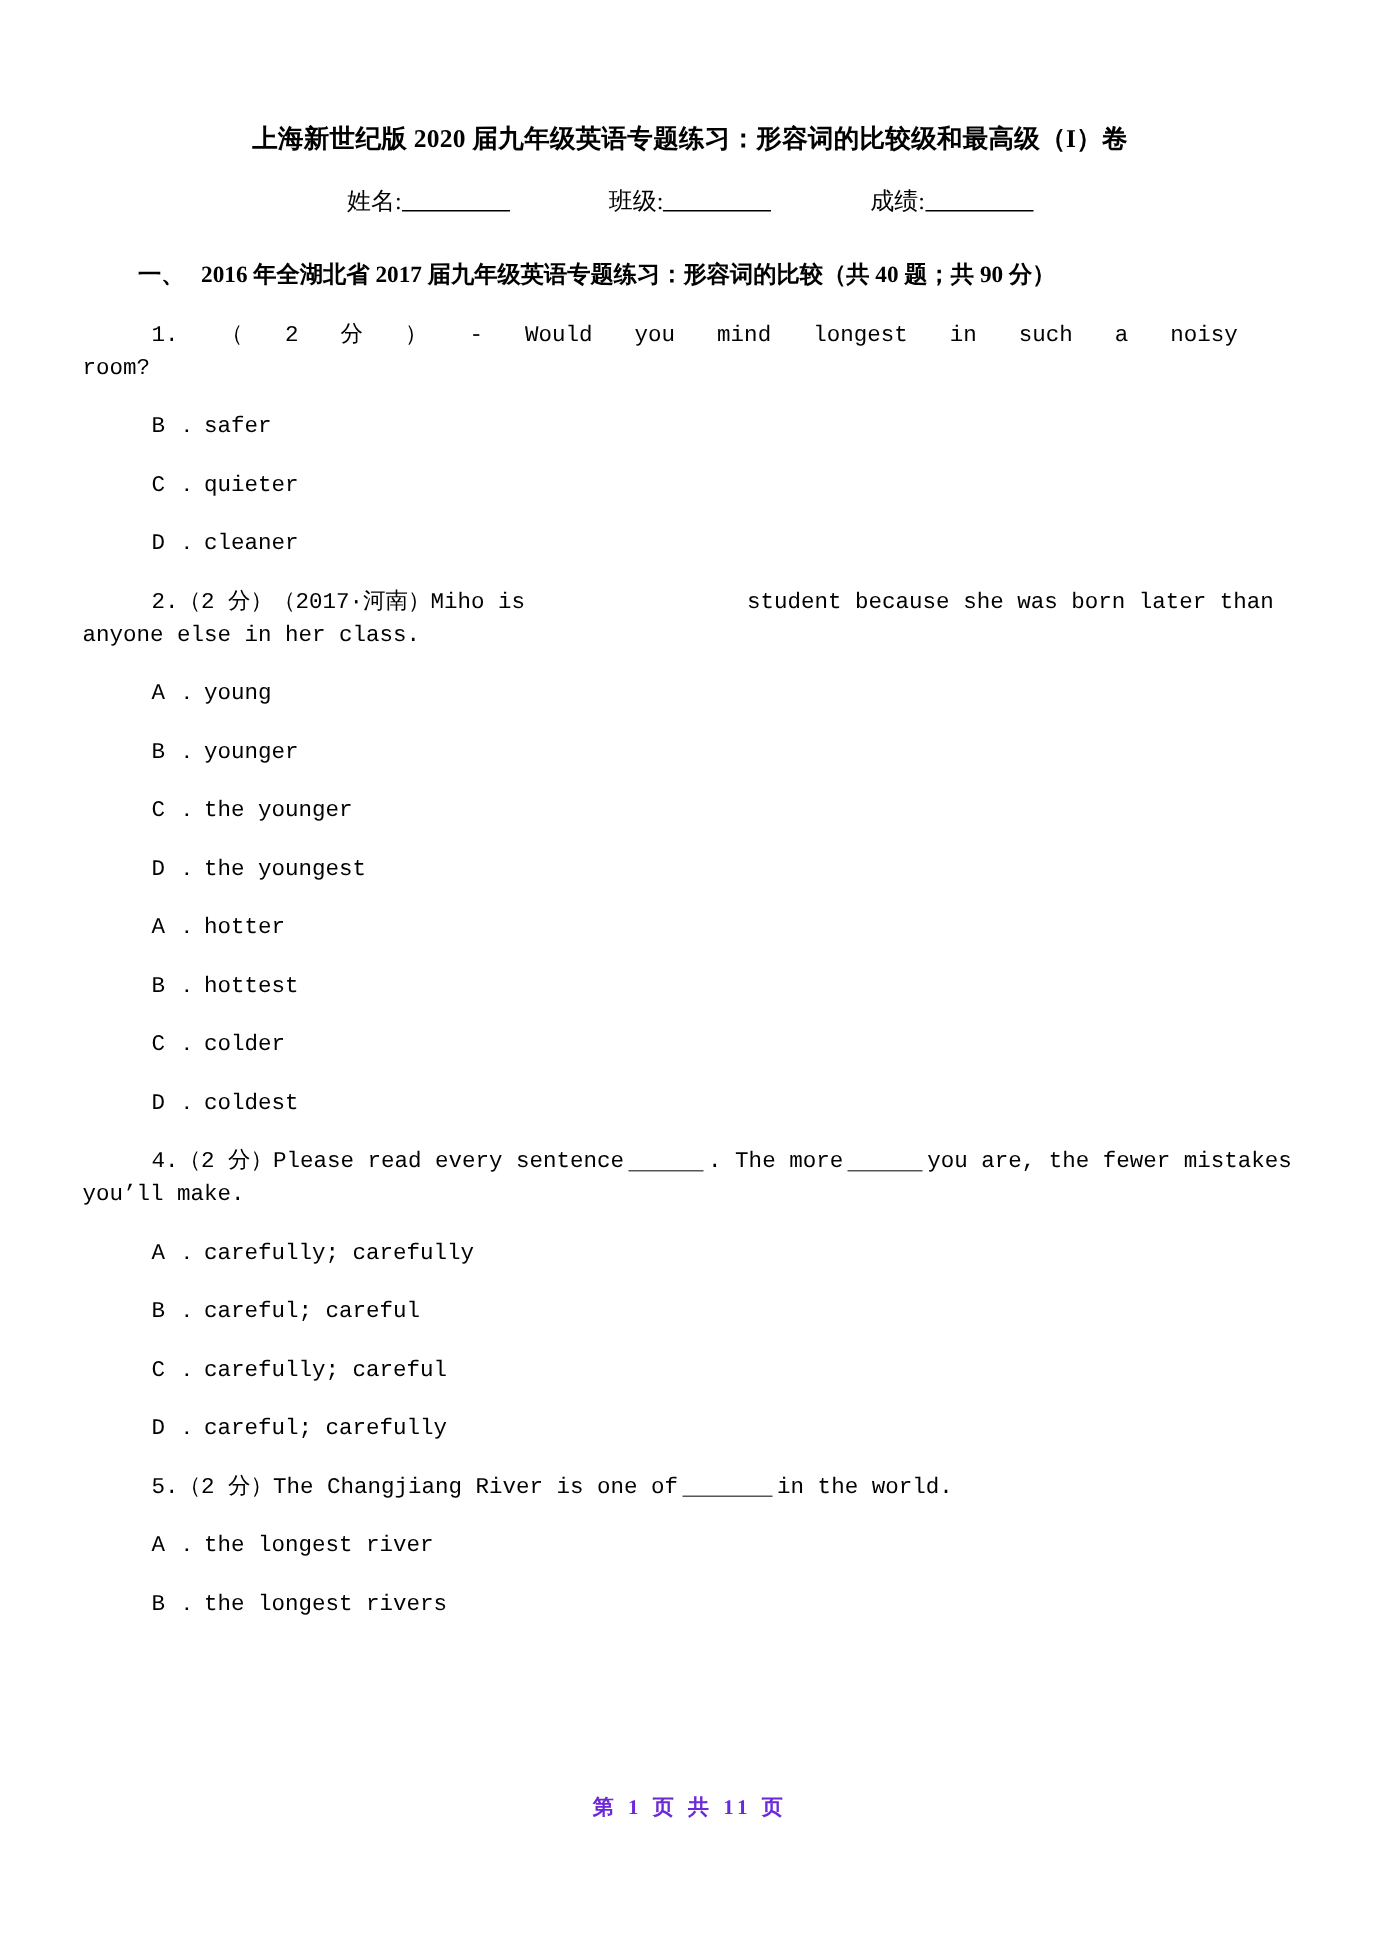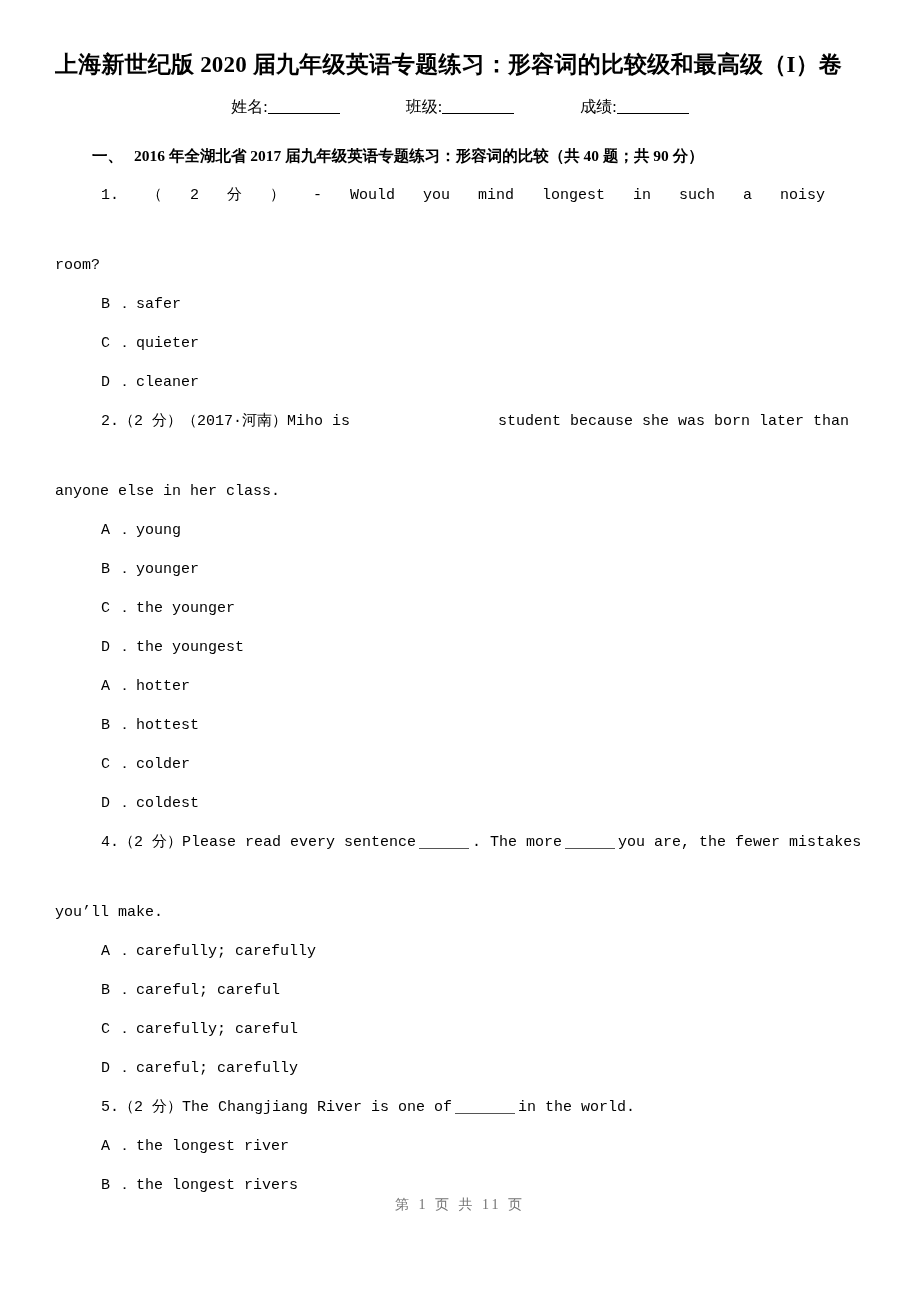--- a/index.html
+++ b/index.html
@@ -19,25 +19,26 @@
     position: absolute;
     left: 0; top: 0;
     width: 920px;
     height: 1302px;
     box-sizing: border-box;
     padding: 0 55px;
   }
 
   
   .doc-title {
-    font-size: 23px;
+    text-align: center;
+    font-size: 17px;
     font-weight: bold;
     letter-spacing: 0.2px;
     margin: 0;
-    padding-top: 50px;
+    padding-top: 78px;
     line-height: 30px;
     white-space: nowrap;
   }
 
   
   .meta-row {
     text-align: center;
     font-size: 16px;
     font-weight: normal;
     margin-top: 16px;
@@ -109,29 +110,28 @@
   .opt-dot { margin: 0 4px 0 7px; }
 
   
   .footer {
     position: absolute;
     left: 0;
     right: 0;
     bottom: 88px;
     text-align: center;
     font-size: 14px;
-    font-weight: normal;
+    font-weight: bold;
     letter-spacing: 3px;
-    color: #737373;
+    color: #6d28d9;
   }
 
   .sub-line {
     display: block;
     text-indent: 0;
-    margin-top: 48px;
   }
 </style>
 </head>
 <body>
 
 <div class="page">
 
   <div class="doc-title">上海新世纪版 2020 届九年级英语专题练习：形容词的比较级和最高级（I）卷</div>
 
   <div class="meta-row">

